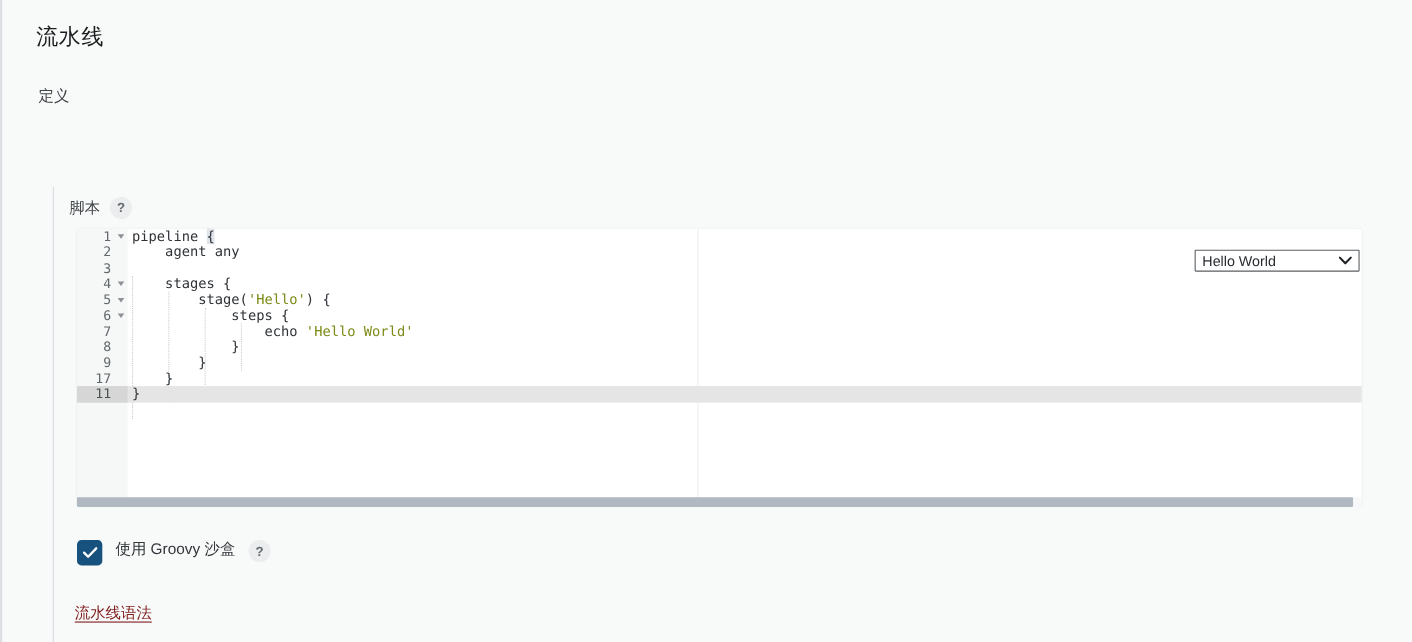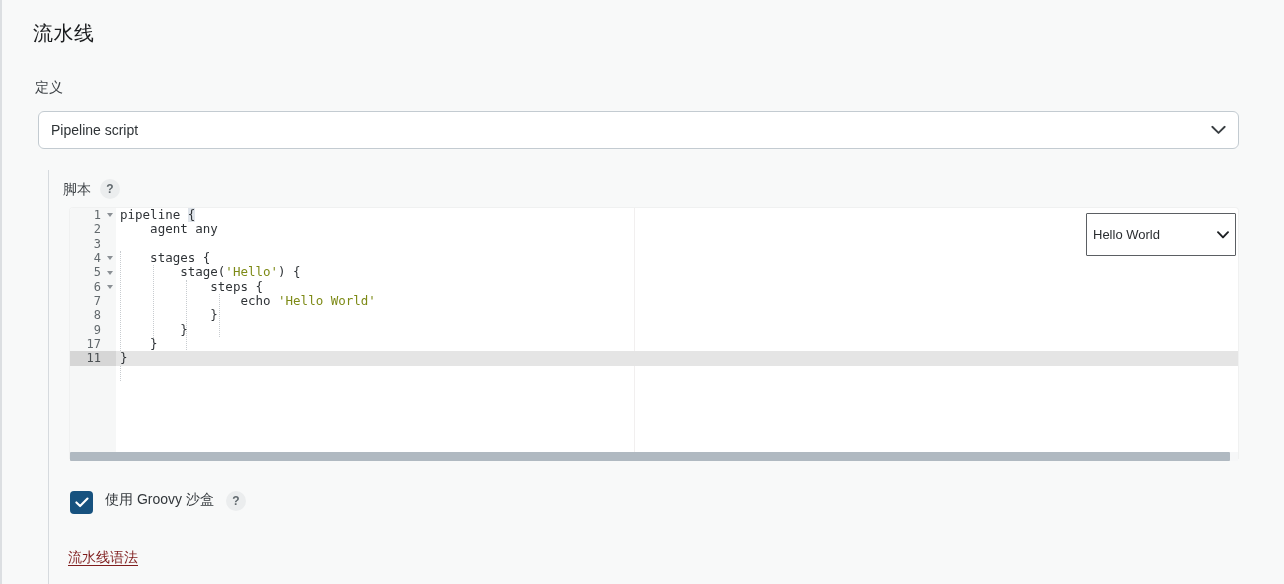--- a/index.html
+++ b/index.html
@@ -178,22 +178,22 @@
   .iguide {
     position: absolute;
     top: 0;
     width: 0;
     border-left: 1px dotted #c8ccd0;
   }
 
   
   .sample-select-wrap {
     position: absolute;
-    right: 2px; top: 5px;
-    width: 150px; height: 43px;
+    right: 2px; top: 19px;
+    width: 150px; height: 20px;
     z-index: 5;
   }
   .sample-select {
     width: 100%; height: 100%;
     background: #ffffff;
     border: 1px solid #5b5f63;
     border-radius: 1px;
     font-size: 13px;
     color: #2a2d30;
     font-family: "Liberation Sans", sans-serif;
@@ -262,30 +262,20 @@
 </style>
 </head>
 <body>
 
 <div id="page">
 
   <div class="page-title">流水线</div>
 
   <div class="field-label">定义</div>
 
-  <div class="definition-select-wrap">
-    <select class="definition-select">
-      <option>Pipeline script</option>
-    </select>
-    <span class="definition-chevron">
-      <svg width="15" height="9" viewBox="0 0 15 9" aria-hidden="true">
-        <path d="M1.3 1.3 L7.5 7.4 L13.7 1.3" fill="none" stroke="#3a3f43" stroke-width="1.9" stroke-linecap="round" stroke-linejoin="round"></path>
-      </svg>
-    </span>
-  </div>
 
   <div class="nested-block"></div>
 
   <div class="script-label-row">
     <span class="script-label">脚本</span>
     <button class="help-btn">?</button>
   </div>
 
   <div class="editor">
     <div class="editor-gutter"></div>

